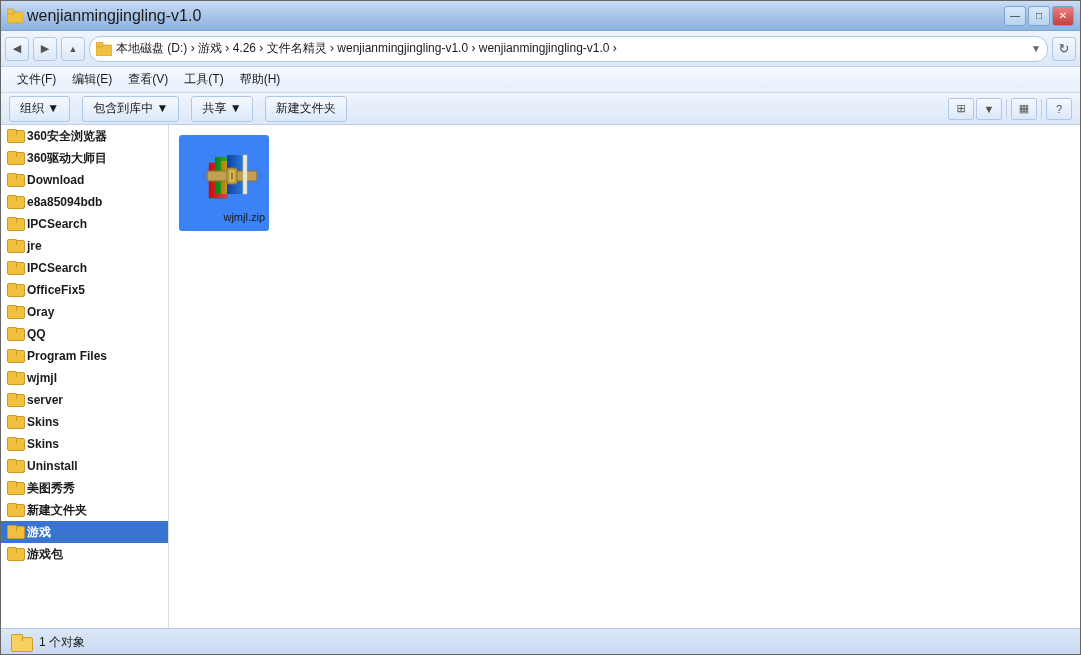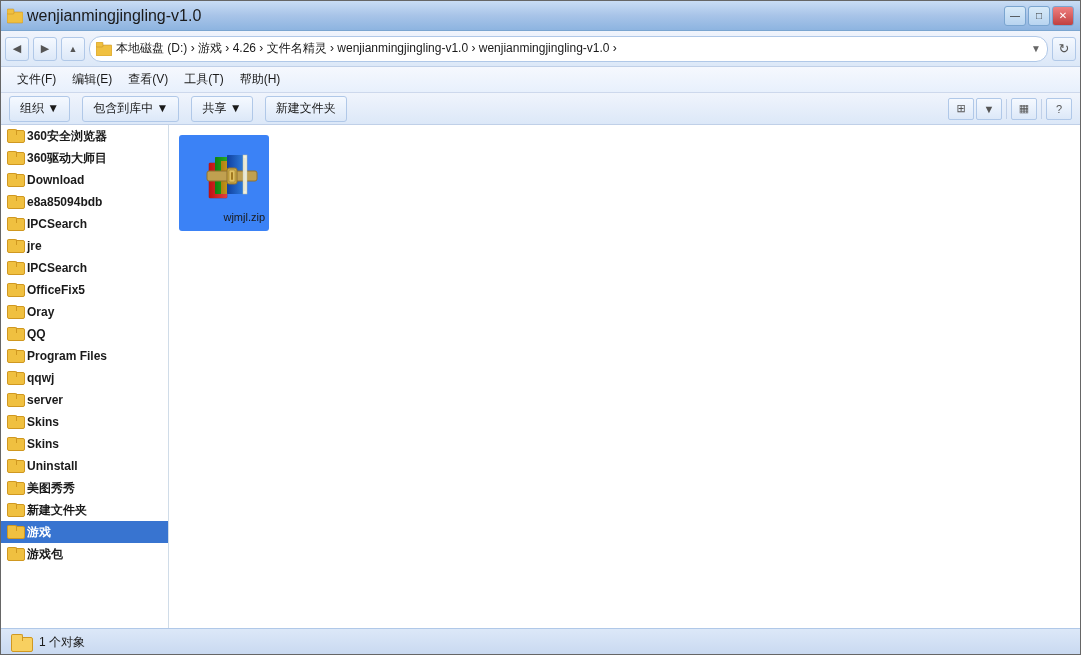--- a/index.html
+++ b/index.html
@@ -468,21 +468,21 @@
     <div class="sidebar-item">
       <span class="folder-icon"></span>
       <span>QQ</span>
     </div>
     <div class="sidebar-item">
       <span class="folder-icon"></span>
       <span>Program Files</span>
     </div>
     <div class="sidebar-item">
       <span class="folder-icon"></span>
-      <span>qqwj</span>
+      <span>wjmjl</span>
     </div>
     <div class="sidebar-item">
       <span class="folder-icon"></span>
       <span>server</span>
     </div>
     <div class="sidebar-item">
       <span class="folder-icon"></span>
       <span>Skins</span>
     </div>
     <div class="sidebar-item">

